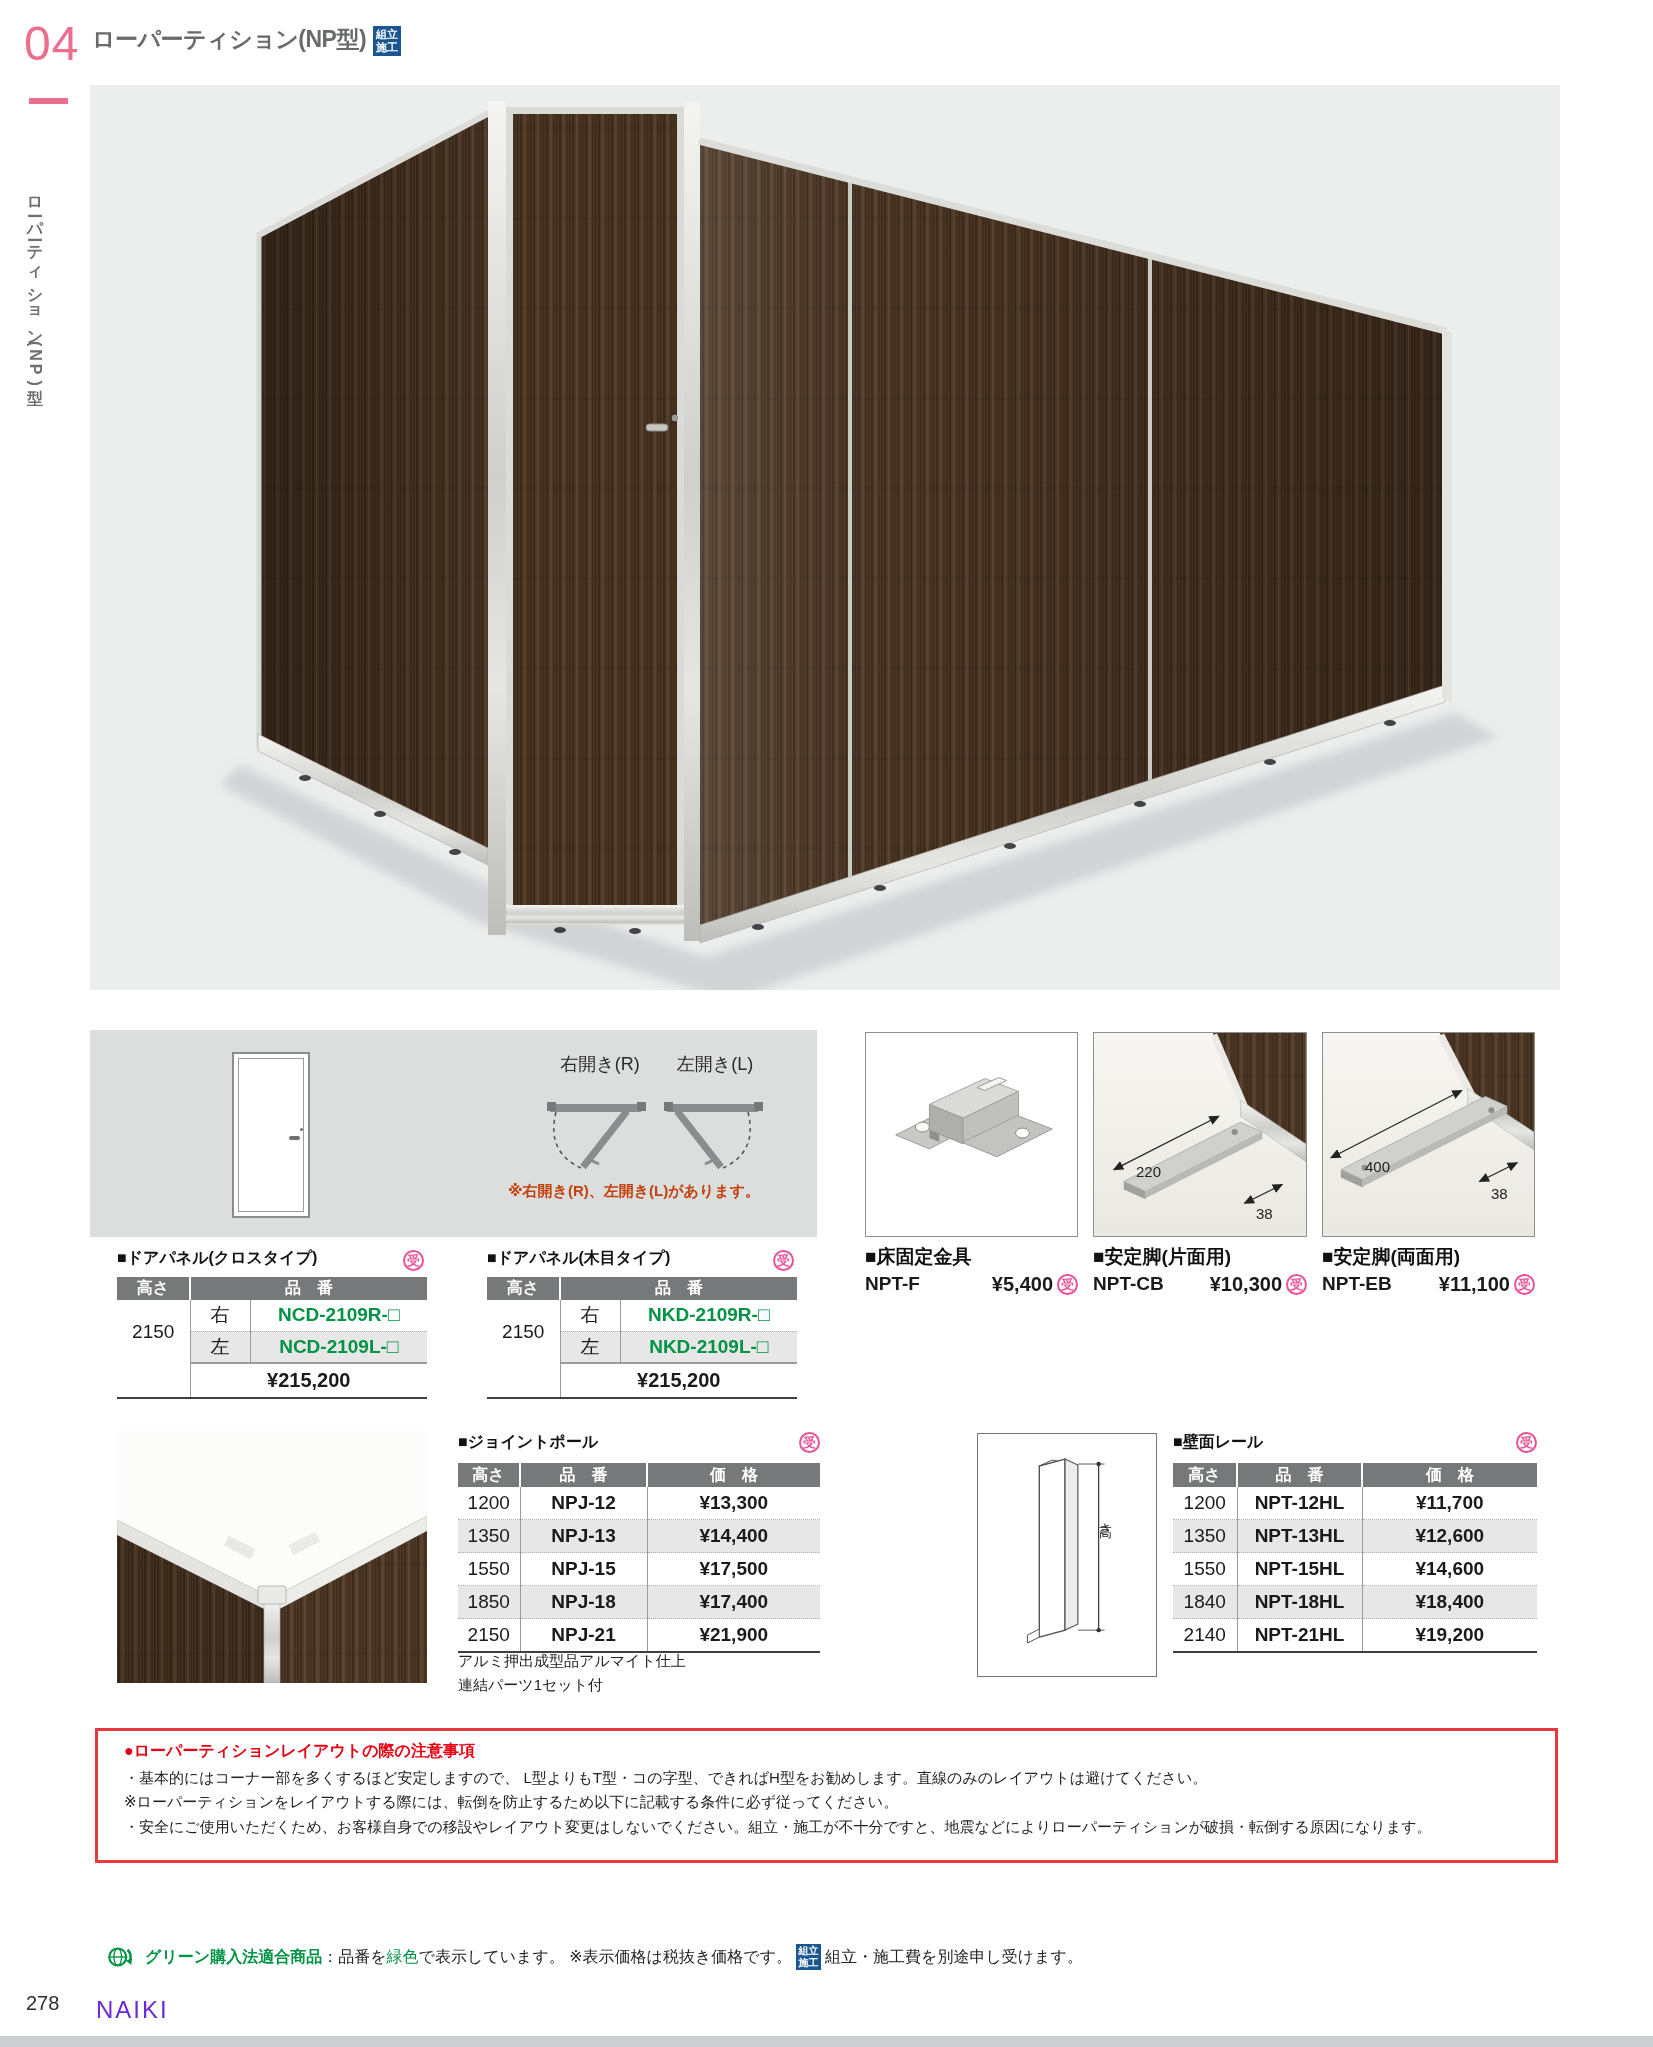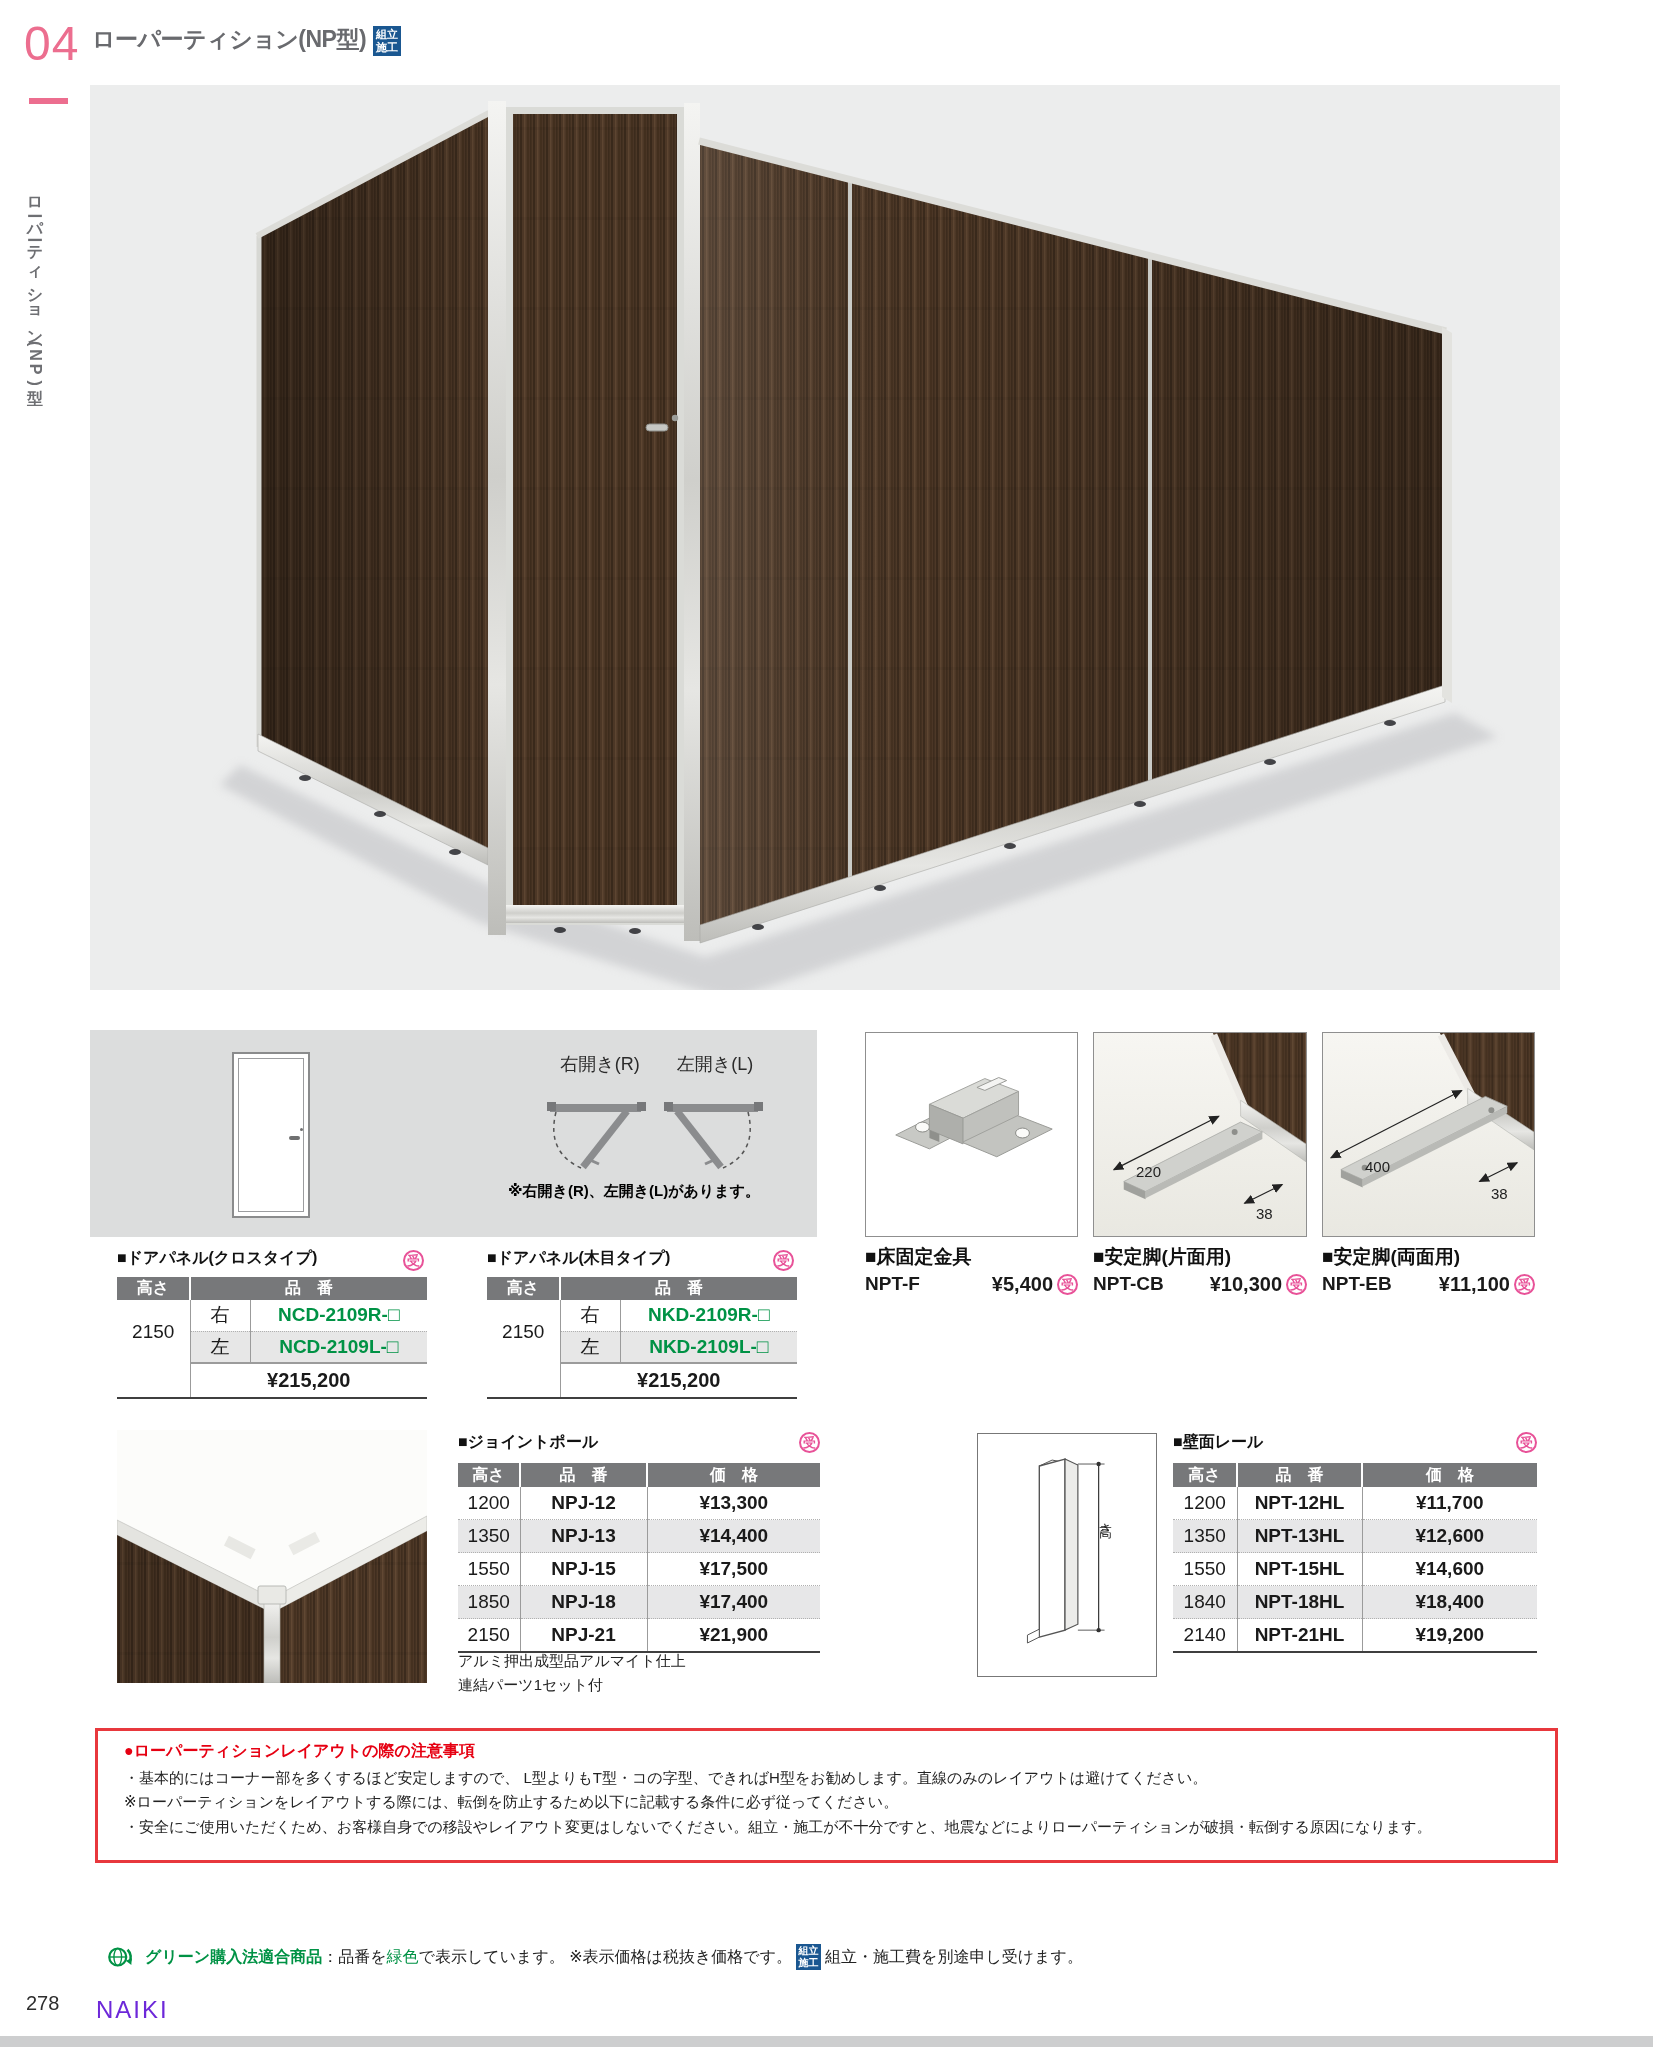--- a/index.html
+++ b/index.html
@@ -21,21 +21,21 @@
   
   .main-photo{position:absolute;left:90px;top:85px;width:1470px;height:905px;background:#eceded;}
   .diagram-panel{position:absolute;left:90px;top:1030px;width:727px;height:207px;background:#dcdddd;}
   .door-illus{position:absolute;left:142px;top:22px;width:78px;height:166px;background:#fff;
               border:2px solid #8a8b8c;box-sizing:border-box;}
   .door-inner{position:absolute;left:4px;top:4px;right:4px;bottom:4px;border:1px solid #9c9d9f;}
   .door-handle{position:absolute;right:8px;top:82px;width:11px;height:4px;background:#6f7071;border-radius:2px;}
   .door-dot{position:absolute;right:5px;top:74px;width:3px;height:3px;background:#6f7071;border-radius:50%;}
   .swing-label{position:absolute;top:22px;width:160px;text-align:center;font-size:18px;color:#2b2b2b;}
   .swing-svg{position:absolute;left:360px;top:60px;}
-  .swing-note{position:absolute;left:418px;top:152px;font-size:15px;font-weight:bold;color:#000000;}
+  .swing-note{position:absolute;left:418px;top:152px;font-size:15px;font-weight:bold;color:#c2410c;}
 
   
   .tbl-title{position:absolute;font-size:16px;font-weight:bold;color:#111;}
   .uke{position:absolute;width:21px;height:21px;border:2px solid #e85298;border-radius:50%;
        color:#e85298;font-size:13px;line-height:17px;text-align:center;box-sizing:border-box;font-weight:bold;}
 
   
   table{border-collapse:collapse;table-layout:fixed;position:absolute;}
   th{background:#77787a;color:#fff;font-size:16px;font-weight:bold;height:23px;padding:0;}
   th + th{border-left:2px solid #fff;}

